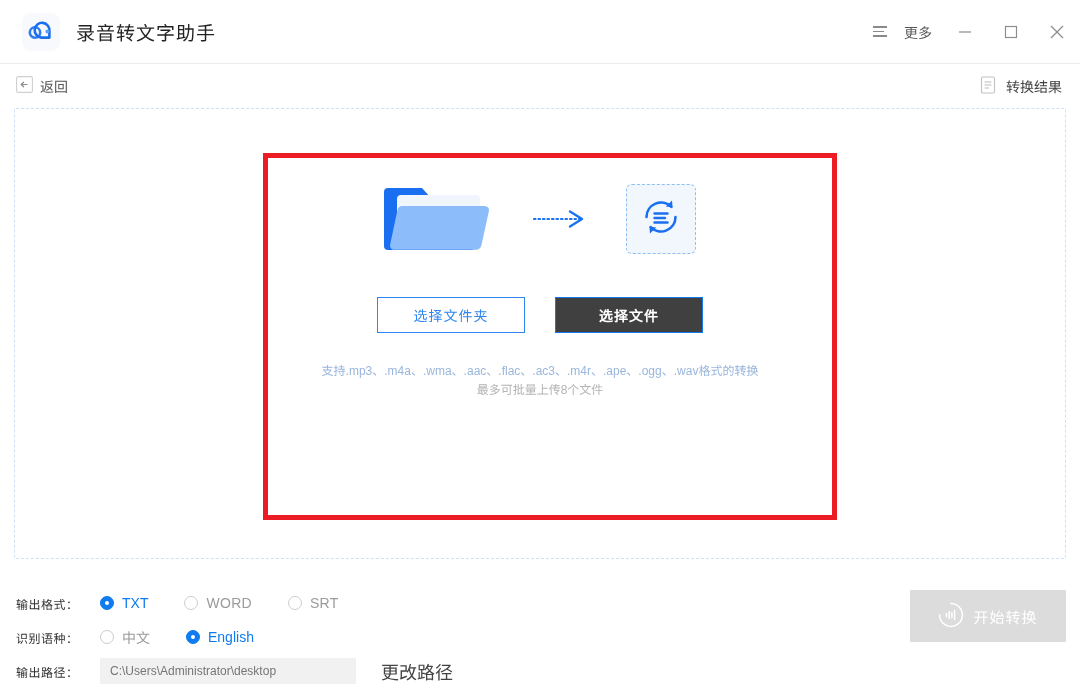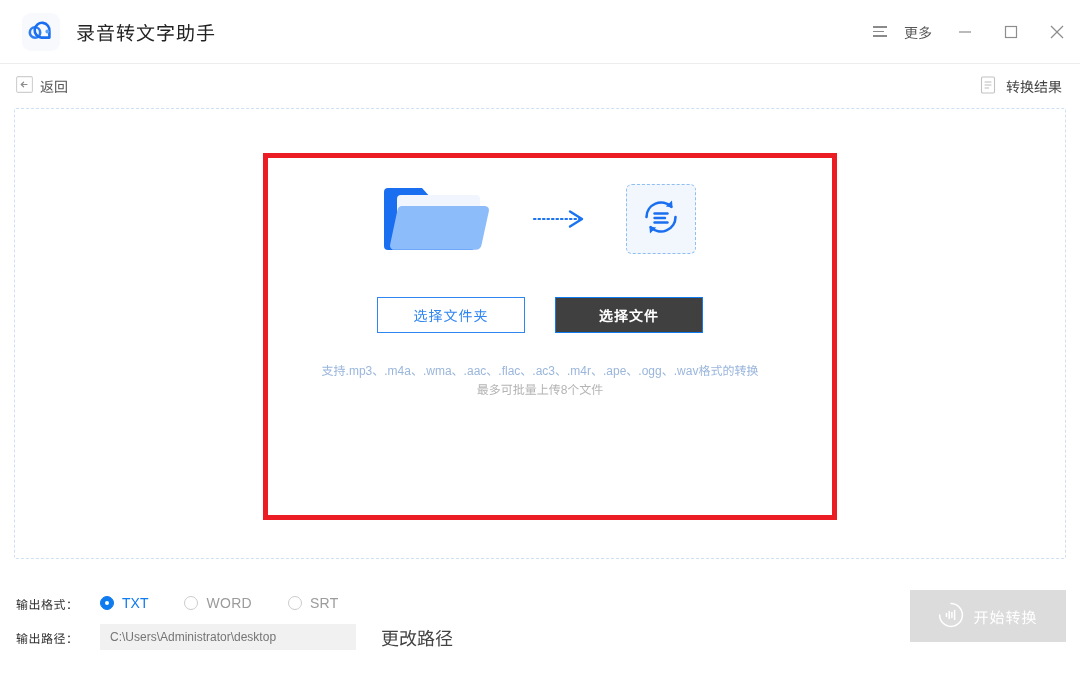--- a/index.html
+++ b/index.html
@@ -352,20 +352,33 @@
         <span class="radio"></span>
         <span class="rlabel wide">WORD</span>
       </div>
 
       <div class="radio-item">
         <span class="radio"></span>
         <span class="rlabel wide">SRT</span>
       </div>
     </div>
 
+    <div class="srow">
+      <div class="slabel">识别语种：</div>
+
+      <div class="radio-item">
+        <span class="radio"></span>
+        <span class="rlabel">中文</span>
+      </div>
+
+      <div class="radio-item">
+        <span class="radio on"></span>
+        <span class="rlabel on">English</span>
+      </div>
+    </div>
 
     <div class="srow">
       <div class="slabel">输出路径：</div>
       <input class="path-input" type="text" readonly="" placeholder="C:\Users\Administrator\desktop" style="">
       <span class="path-change">更改路径</span>
     </div>
 
     <div class="start-btn">
       <span>
         <svg width="26" height="26" viewBox="0 0 26 26">

